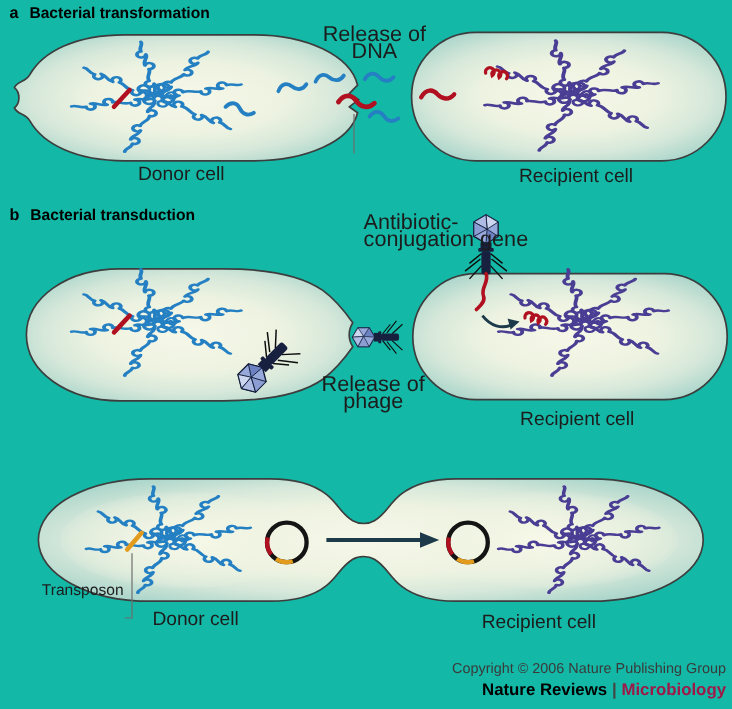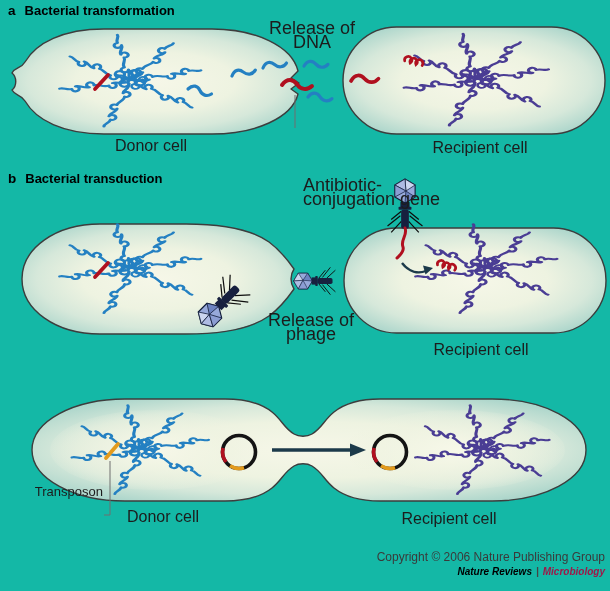--- a/index.html
+++ b/index.html
@@ -14,21 +14,21 @@
   .fig{position:relative;width:610px;height:591px;background:#14b8a6;overflow:hidden;}
   .fig svg{position:absolute;left:0;top:0;}
   .ptitle{position:absolute;font-size:13px;font-weight:bold;color:#000;white-space:nowrap;}
   .pletter{display:inline-block;margin-right:9px;font-size:13.5px;}
   .lbl{position:absolute;font-size:16px;color:var(--label-text);white-space:nowrap;}
   .ctr{transform:translateX(-50%);text-align:center;}
   .ann{position:absolute;font-size:18px;color:var(--label-text);line-height:14px;white-space:nowrap;}
   .ann.center{transform:translateX(-50%);text-align:center;}
   .transposon-lbl{position:absolute;font-size:13px;color:var(--label-text);text-align:right;width:76px;}
   .footer-copy{position:absolute;right:5px;top:550px;font-size:12px;color:var(--copyright-text);white-space:nowrap;}
-  .footer-journal{position:absolute;right:5px;top:566px;font-size:10px;font-weight:bold;white-space:nowrap;color:#000;font-style:italic;}
+  .footer-journal{position:absolute;right:5px;top:566px;font-size:14px;font-weight:bold;white-space:nowrap;color:#000;}
   .footer-journal .sep{color:#444;font-weight:bold;padding:0 4px;}
   .footer-journal .section{color:var(--journal-red);}
 </style>
 </head>
 <body>
 
 <div class="fig">
 
 <svg width="610" height="591" viewBox="0 0 610 591">
   <defs>

